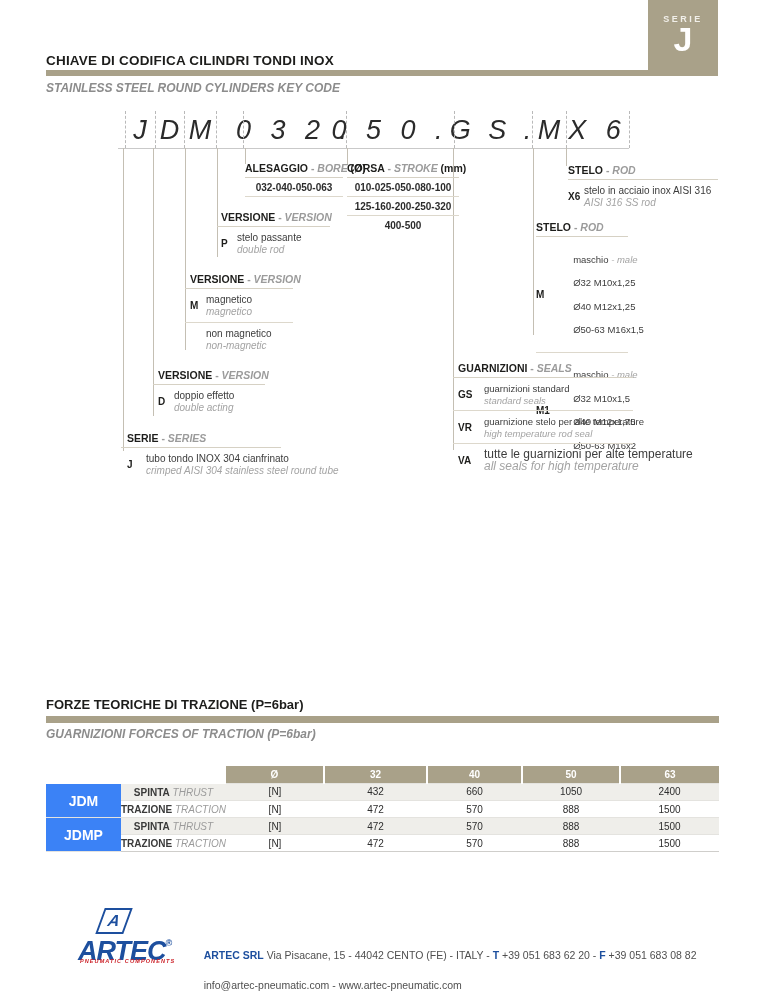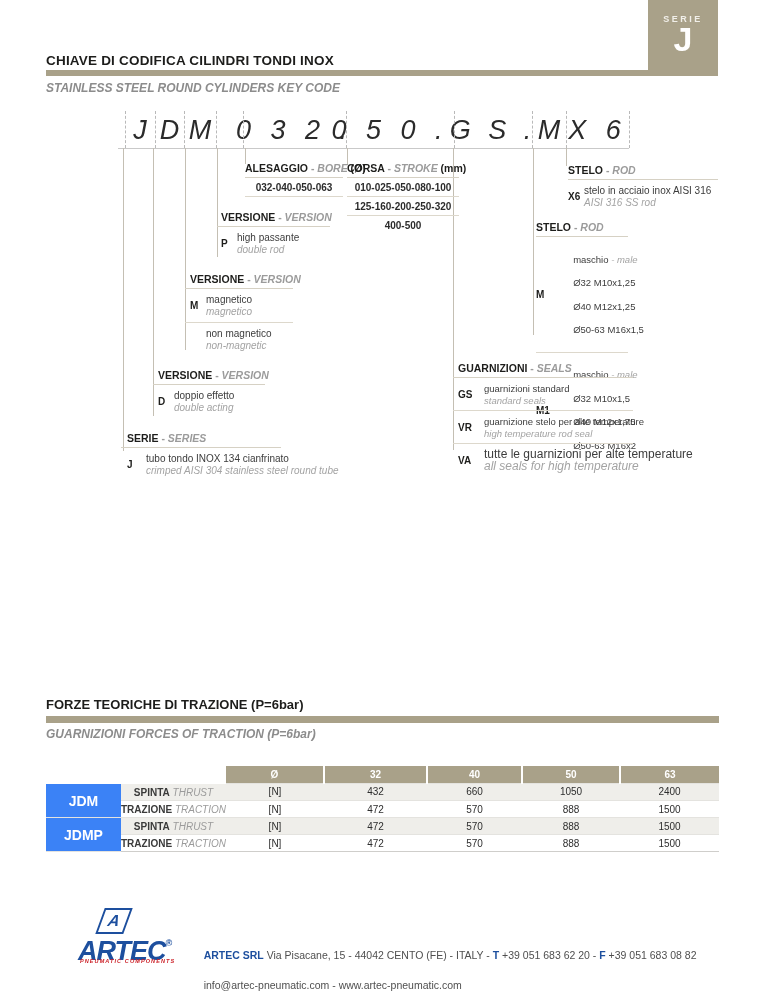--- a/index.html
+++ b/index.html
@@ -165,21 +165,21 @@
     <div class="coderow">
       <span class="code codew" style="padding-left:5px;">VA</span>
       <span class="txt" style="font-size:12px;"><span class="it">tutte le guarnizioni per alte temperature</span><br><span class="en">all seals for high temperature</span></span>
     </div>
   </div>
 
   <div class="kbox" style="left:217px;top:211px;width:113px;">
     <div class="hd" style="padding-left:4px;"><span class="t">VERSIONE</span><span class="s"> - </span><span class="e">VERSION</span></div>
     <div class="coderow">
       <span class="code" style="padding-left:4px;">P</span>
-      <span class="txt"><span class="it">high passante</span><br><span class="en">double rod</span></span>
+      <span class="txt"><span class="it">stelo passante</span><br><span class="en">double rod</span></span>
     </div>
   </div>
 
   <div class="kbox" style="left:185px;top:273px;width:108px;">
     <div class="hd" style="padding-left:5px;"><span class="t">VERSIONE</span><span class="s"> - </span><span class="e">VERSION</span></div>
     <div class="coderow sepline" style="padding-bottom:5px;">
       <span class="code" style="padding-left:5px;">M</span>
       <span class="txt"><span class="it">magnetico</span><br><span class="en">magnetico</span></span>
     </div>
     <div class="coderow">
@@ -193,21 +193,21 @@
     <div class="coderow">
       <span class="code" style="padding-left:5px;">D</span>
       <span class="txt"><span class="it">doppio effetto</span><br><span class="en">double acting</span></span>
     </div>
   </div>
 
   <div class="kbox" style="left:121px;top:432px;width:160px;">
     <div class="hd" style="padding-left:6px;"><span class="t">SERIE</span><span class="s"> - </span><span class="e">SERIES</span></div>
     <div class="coderow">
       <span class="code" style="padding-left:6px;width:19px;">J</span>
-      <span class="txt"><span class="it">tubo tondo INOX 134 cianfrinato</span><br><span class="en">crimped AISI 304 stainless steel round tube</span></span>
+      <span class="txt"><span class="it">tubo tondo INOX 304 cianfrinato</span><br><span class="en">crimped AISI 304 stainless steel round tube</span></span>
     </div>
   </div>
 
   <div class="forces-title">FORZE TEORICHE DI TRAZIONE (P=6bar)</div>
   <div class="forces-bar"></div>
   <div class="forces-subtitle">GUARNIZIONI FORCES OF TRACTION (P=6bar)</div>
 
   <table class="forces">
     <colgroup>
       <col style="width:75px">

